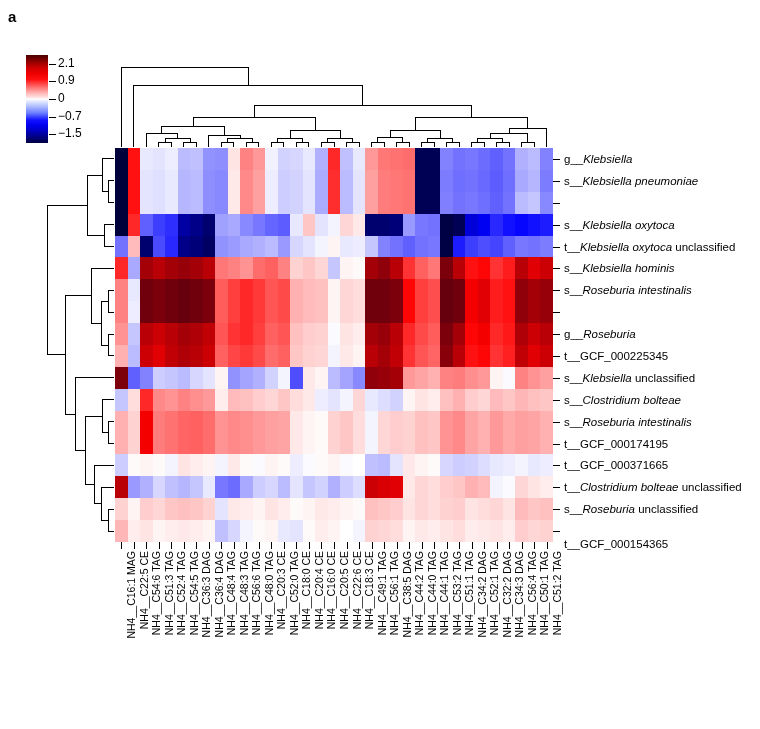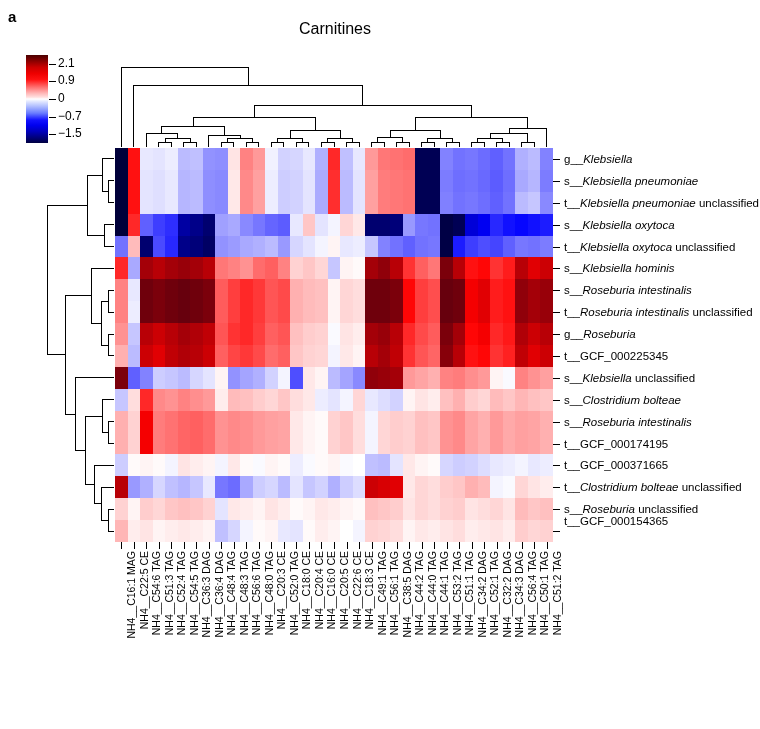--- a/index.html
+++ b/index.html
@@ -45,21 +45,20 @@
   #rowlabwrap{position:absolute;left:564px;top:148px;width:196px;height:394px;}
   .row-lab{position:absolute;left:0;font-size:11.5px;white-space:nowrap;line-height:12px;}
   .row-lab .it{font-style:italic;}
 </style>
 </head>
 <body>
 
 <div id="root">
 
   <div class="panel-letter">a</div>
-  <div class="fig-title">Carnitines</div>
 
   <div id="colorkey">
     <div class="bar"></div>
   </div>
   <div id="keyticks">
       <div class="key-tick" style="top: 63.8px;"></div>
       <div class="key-lab" style="top: 57.8px;">2.1</div>
       <div class="key-tick" style="top: 81.4px;"></div>
       <div class="key-lab" style="top: 75.4px;">0.9</div>
       <div class="key-tick" style="top: 99px;"></div>
@@ -850,31 +849,29 @@
       <div class="row-tick" style="top: 273.611px;"></div>
       <div class="row-tick" style="top: 295.5px;"></div>
       <div class="row-tick" style="top: 317.389px;"></div>
       <div class="row-tick" style="top: 339.278px;"></div>
       <div class="row-tick" style="top: 361.167px;"></div>
       <div class="row-tick" style="top: 383.056px;"></div>
     </div>
   <div id="rowlabwrap">
       <div class="row-lab" style="top: 4.94444px;"><span>g__</span><span class="it">Klebsiella</span></div>
       <div class="row-lab" style="top: 26.8333px;"><span>s__</span><span class="it">Klebsiella pneumoniae</span></div>
-      <div class="row-lab" style="top: 48.7222px;"><span>t__</span><span class="it">Klebsiella pneumoniae</span><span> unclassified</span></div>
       <div class="row-lab" style="top: 70.6111px;"><span>s__</span><span class="it">Klebsiella oxytoca</span></div>
       <div class="row-lab" style="top: 92.5px;"><span>t__</span><span class="it">Klebsiella oxytoca</span><span> unclassified</span></div>
       <div class="row-lab" style="top: 114.389px;"><span>s__</span><span class="it">Klebsiella hominis</span></div>
       <div class="row-lab" style="top: 136.278px;"><span>s__</span><span class="it">Roseburia intestinalis</span></div>
-      <div class="row-lab" style="top: 158.167px;"><span>t__</span><span class="it">Roseburia intestinalis</span><span> unclassified</span></div>
       <div class="row-lab" style="top: 180.056px;"><span>g__</span><span class="it">Roseburia</span></div>
       <div class="row-lab" style="top: 201.944px;"><span>t__GCF_000225345</span></div>
       <div class="row-lab" style="top: 223.833px;"><span>s__</span><span class="it">Klebsiella</span><span> unclassified</span></div>
       <div class="row-lab" style="top: 245.722px;"><span>s__</span><span class="it">Clostridium bolteae</span></div>
       <div class="row-lab" style="top: 267.611px;"><span>s__</span><span class="it">Roseburia intestinalis</span></div>
       <div class="row-lab" style="top: 289.5px;"><span>t__GCF_000174195</span></div>
       <div class="row-lab" style="top: 311.389px;"><span>t__GCF_000371665</span></div>
       <div class="row-lab" style="top: 333.278px;"><span>t__</span><span class="it">Clostridium bolteae</span><span> unclassified</span></div>
       <div class="row-lab" style="top: 355.167px;"><span>s__</span><span class="it">Roseburia</span><span> unclassified</span></div>
-      <div class="row-lab" style="top: 367px; text-align: center;"><span>t__GCF_000154365</span></div>
+      <div class="row-lab" style="top: 390px; text-align: center;"><span>t__GCF_000154365</span></div>
     </div>
 
 </div>
 
 </body></html>

